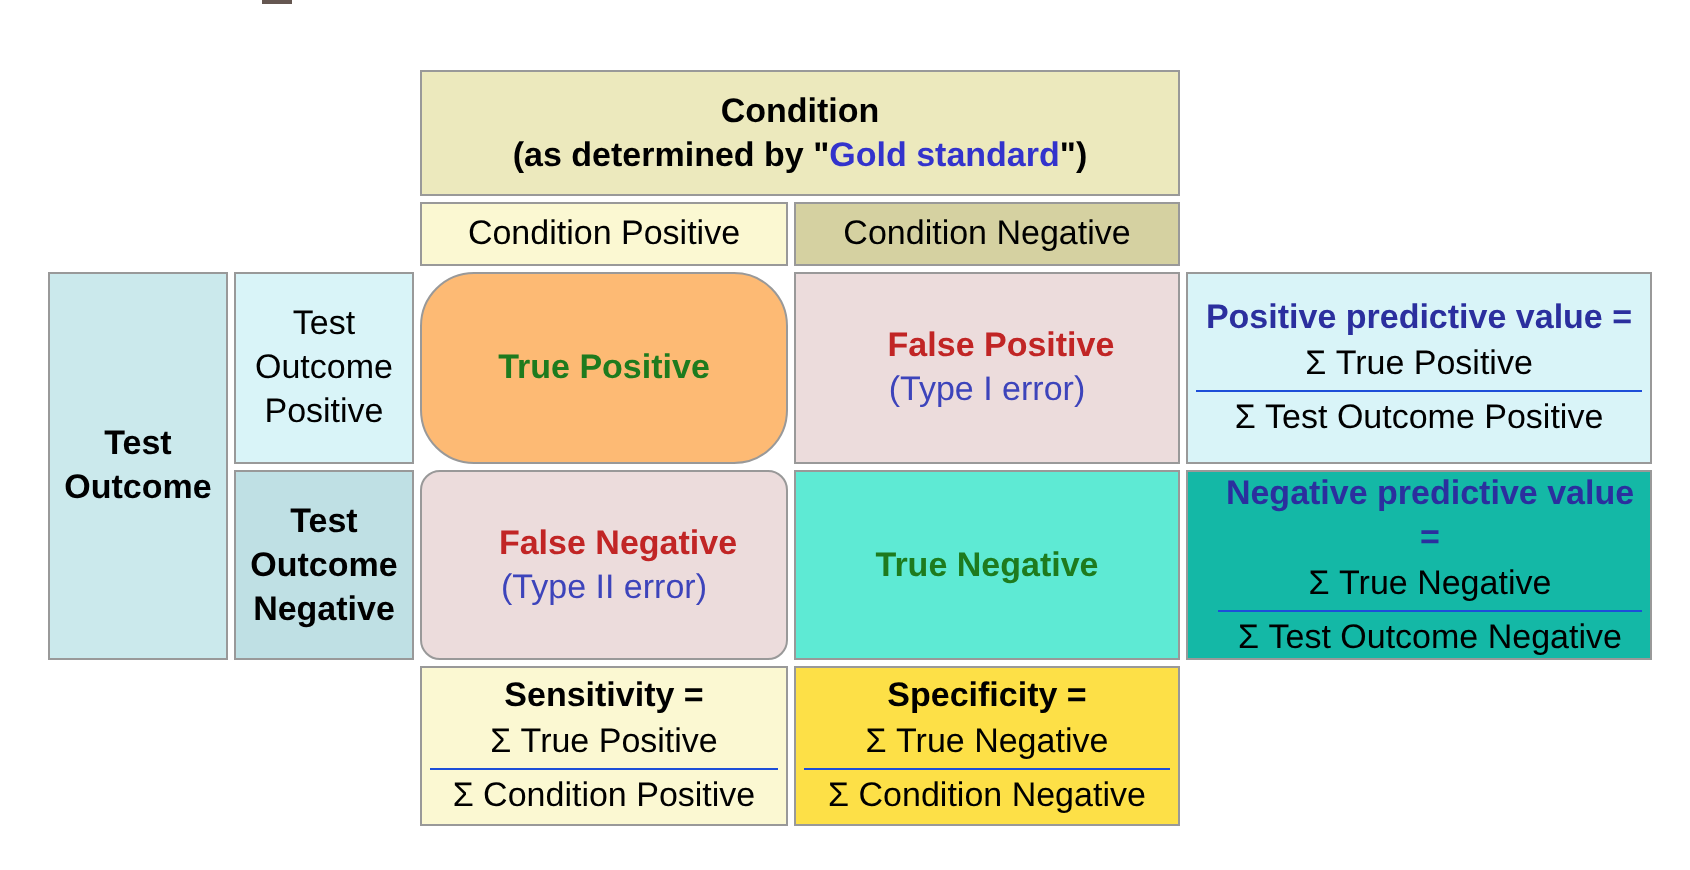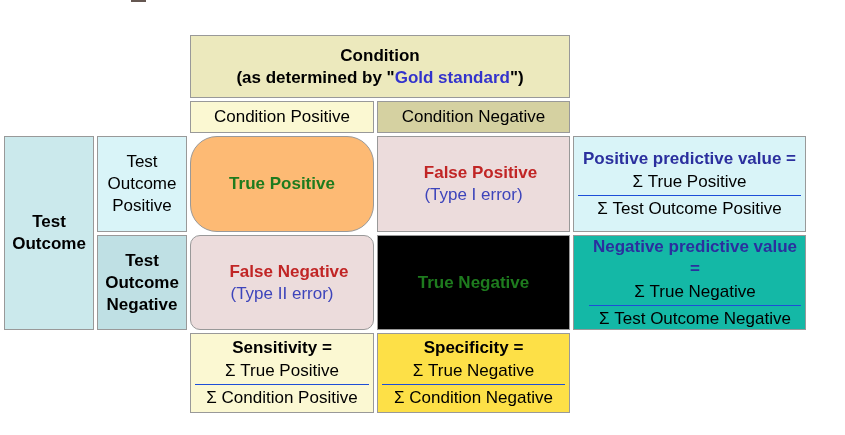--- a/index.html
+++ b/index.html
@@ -3,21 +3,21 @@
 <meta charset="utf-8">
 <style>
   html,body{margin:0;padding:0;background:#ffffff;}
   .stage{
     position:relative;width:845px;height:435px;background:#ffffff;overflow:hidden;
     font-family:"Liberation Sans","DejaVu Sans",sans-serif;
     font-size:17px;color:#000;
   }
   .artifact{position:absolute;left:131px;top:0;width:15px;height:2px;background:#4a3a33;opacity:.85;}
   .grid{
-    position:absolute;left:4px;top:35px;
+    position:absolute;left:24px;top:35px;
     display:grid;
     grid-template-columns:90px 90px 184px 193px 233px;
     grid-template-rows:63px 32px 96px 95px 80px;
     gap:3px;
   }
   .cell{
     box-sizing:border-box;border:1px solid #999;
     display:flex;flex-direction:column;align-items:center;justify-content:center;
     text-align:center;line-height:22px;padding:2px 3px;
   }
@@ -25,21 +25,21 @@
   
   .c-cond-header{grid-column:3/5;grid-row:1;background:#ece9bd;font-weight:bold;}
   .c-cond-pos{grid-column:3;grid-row:2;background:#fbf8d2;}
   .c-cond-neg{grid-column:4;grid-row:2;background:#d5d1a1;}
   .c-test-outcome{grid-column:1;grid-row:3/5;background:#cbe9ec;font-weight:bold;}
   .c-top-pos{grid-column:2;grid-row:3;background:#d9f4f8;}
   .c-top-neg{grid-column:2;grid-row:4;background:#bfe0e4;font-weight:bold;}
   .c-tp{grid-column:3;grid-row:3;background:#fdba74;border-radius:27px;}
   .c-fp{grid-column:4;grid-row:3;background:#ecdcdc;}
   .c-fn{grid-column:3;grid-row:4;background:#ecdcdc;border-radius:10px;}
-  .c-tn{grid-column:4;grid-row:4;background:#000000;}
+  .c-tn{grid-column:4;grid-row:4;background:#5eead4;}
   .c-ppv{grid-column:5;grid-row:3;background:#d9f4f8;}
   .c-npv{grid-column:5;grid-row:4;background:#14b8a6;padding-left:14px;}
   .c-sens{grid-column:3;grid-row:5;background:#fbf8d2;}
   .c-spec{grid-column:4;grid-row:5;background:#fde047;}
   
   .green-text{color:#1e7b1e;font-weight:bold;}
   .red-text{color:#c12525;font-weight:bold;padding-left:14px;}
   .blue-text{color:#3d44bb;}
   .navy-text{color:#2b2f9e;font-weight:bold;}
   .link{color:#3333cc;text-decoration:none;cursor:pointer;}

